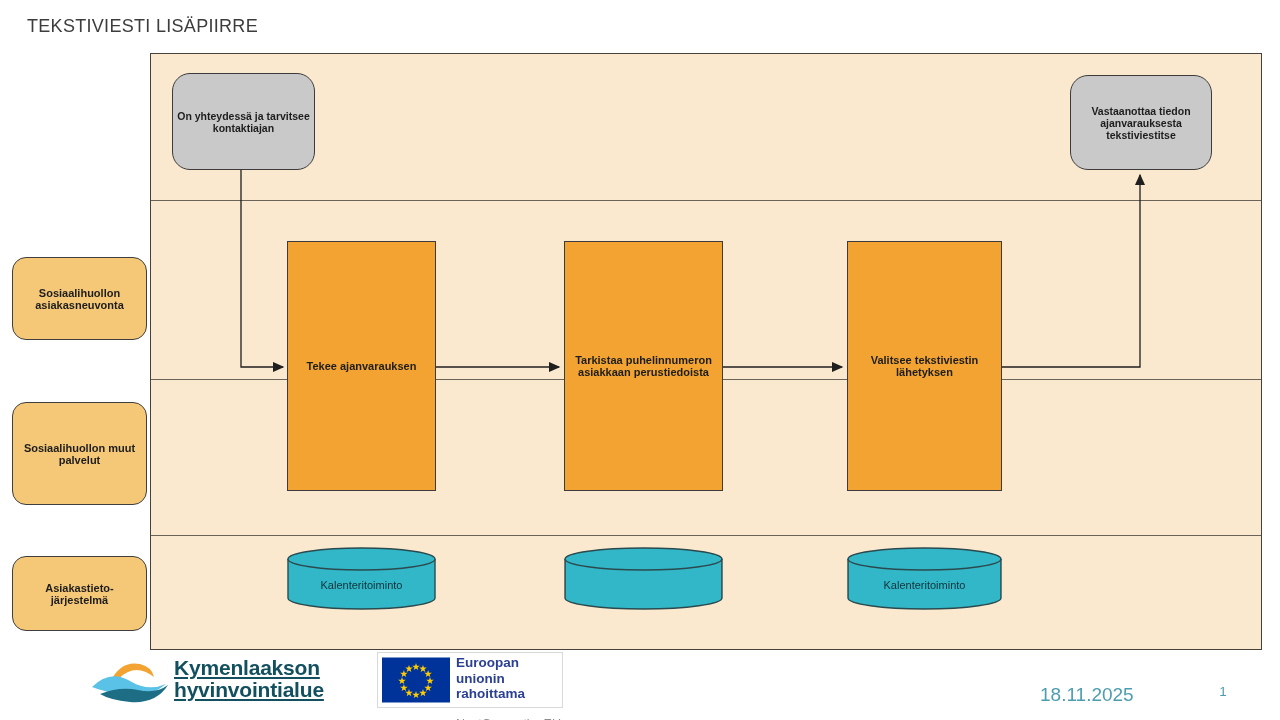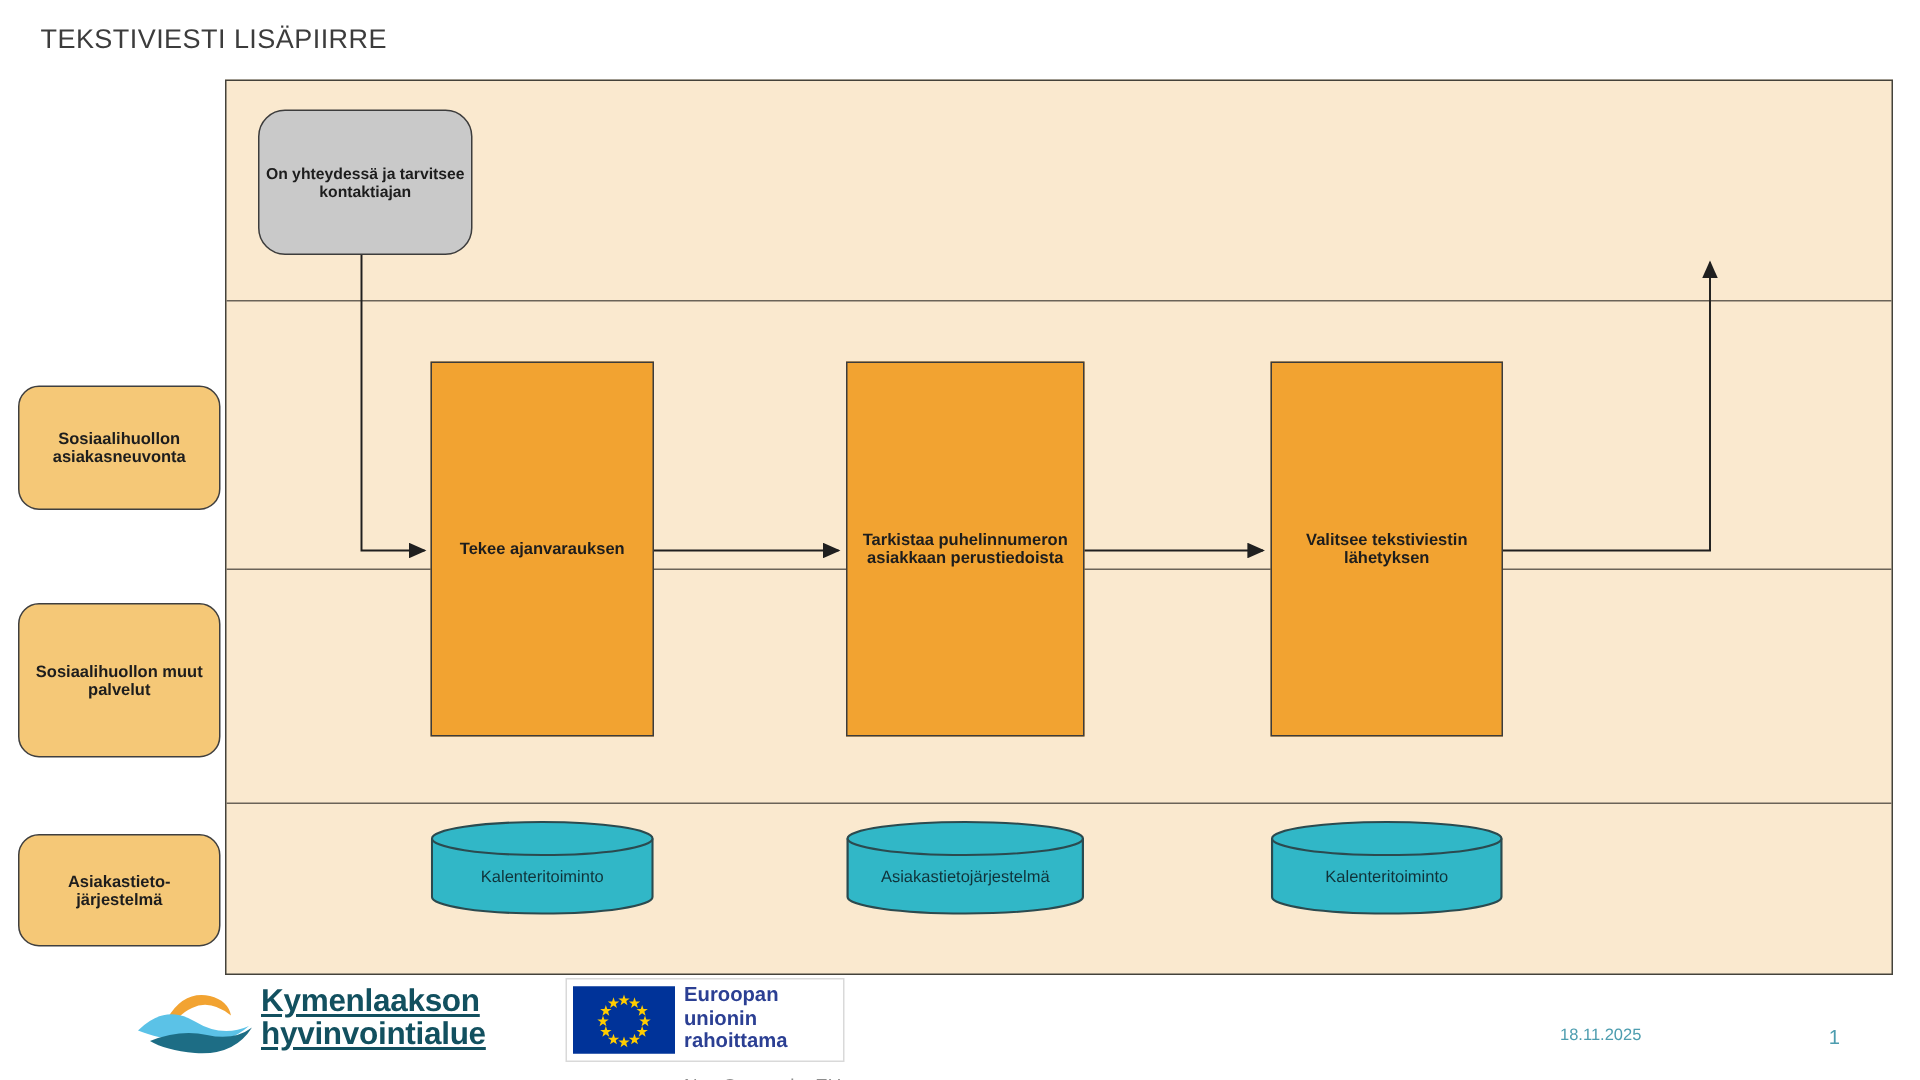--- a/index.html
+++ b/index.html
@@ -47,21 +47,21 @@
   .eu-block{
     position:absolute;left:377px;top:652px;width:186px;height:56px;
     border:1px solid #d9d9d9;box-sizing:border-box;background:#ffffff;
   }
   .eu-flag{position:absolute;left:4px;top:4px;}
   .eu-texts{position:absolute;left:78px;top:2px;}
   .eu-funding{font-size:13.5px;font-weight:700;color:#2B3F93;line-height:15.5px;}
   .eu-program{font-size:12.5px;color:#8d8d8d;margin-top:15px;}
   .footer-date{
     position:absolute;left:1040px;top:684px;width:92px;text-align:left;
-    font-size:11px;color:#4D9DAF;
+    font-size:19px;color:#4D9DAF;
   }
   .footer-page{
     position:absolute;left:1203px;top:684px;width:40px;text-align:center;
     font-size:13.5px;color:#4D9DAF;
   }
   .logo-mark{position:absolute;left:90px;top:656px;}
 </style>
 </head>
 <body>
 
@@ -73,38 +73,38 @@
     <div class="lane-divider" style="top:146px"></div>
     <div class="lane-divider" style="top:325px"></div>
     <div class="lane-divider" style="top:481px"></div>
   </div>
 
   <div class="lane-label" style="top:257px;height:83px">Sosiaalihuollon asiakasneuvonta</div>
   <div class="lane-label" style="top:556px;height:75px">Asiakastieto-järjestelmä</div>
   <div class="lane-label" style="top:402px;height:103px">Sosiaalihuollon muut palvelut</div>
 
   <div class="event-node" style="left:172px;top:73px;width:143px;height:97px">On yhteydessä ja tarvitsee kontaktiajan</div>
+  <div class="event-node" style="left:1070px;top:75px;width:142px;height:95px">Vastaanottaa tiedon ajanvarauksesta tekstiviestitse</div>
 
   <div class="task-node" style="left:287px;width:149px">Tekee ajanvarauksen</div>
   <div class="task-node" style="left:564px;width:159px">Tarkistaa puhelinnumeron asiakkaan perustiedoista</div>
   <div class="task-node" style="left:847px;width:155px">Valitsee tekstiviestin lähetyksen</div>
 
   <div class="cylinder" style="left:287px;width:149px">
     <svg viewBox="0 0 150 64" preserveAspectRatio="none">
       <path d="M1,12 L1,51 A74,11 0 0 0 149,51 L149,12" fill="#31B7C7" stroke="#2b4a4f" stroke-width="1.4"></path>
       <ellipse cx="75" cy="12" rx="74" ry="11" fill="#31B7C7" stroke="#2b4a4f" stroke-width="1.4"></ellipse>
     </svg>
     <span class="cyl-label">Kalenteritoiminto</span>
   </div>
   <div class="cylinder" style="left:564px;width:159px">
     <svg viewBox="0 0 150 64" preserveAspectRatio="none">
       <path d="M1,12 L1,51 A74,11 0 0 0 149,51 L149,12" fill="#31B7C7" stroke="#2b4a4f" stroke-width="1.4"></path>
       <ellipse cx="75" cy="12" rx="74" ry="11" fill="#31B7C7" stroke="#2b4a4f" stroke-width="1.4"></ellipse>
     </svg>
-    <span class="cyl-label">Asiakastietojärjestelmä</span>
   </div>
   <div class="cylinder" style="left:847px;width:155px">
     <svg viewBox="0 0 150 64" preserveAspectRatio="none">
       <path d="M1,12 L1,51 A74,11 0 0 0 149,51 L149,12" fill="#31B7C7" stroke="#2b4a4f" stroke-width="1.4"></path>
       <ellipse cx="75" cy="12" rx="74" ry="11" fill="#31B7C7" stroke="#2b4a4f" stroke-width="1.4"></ellipse>
     </svg>
     <span class="cyl-label">Kalenteritoiminto</span>
   </div>
 
   <svg class="connectors" width="1280" height="720">

